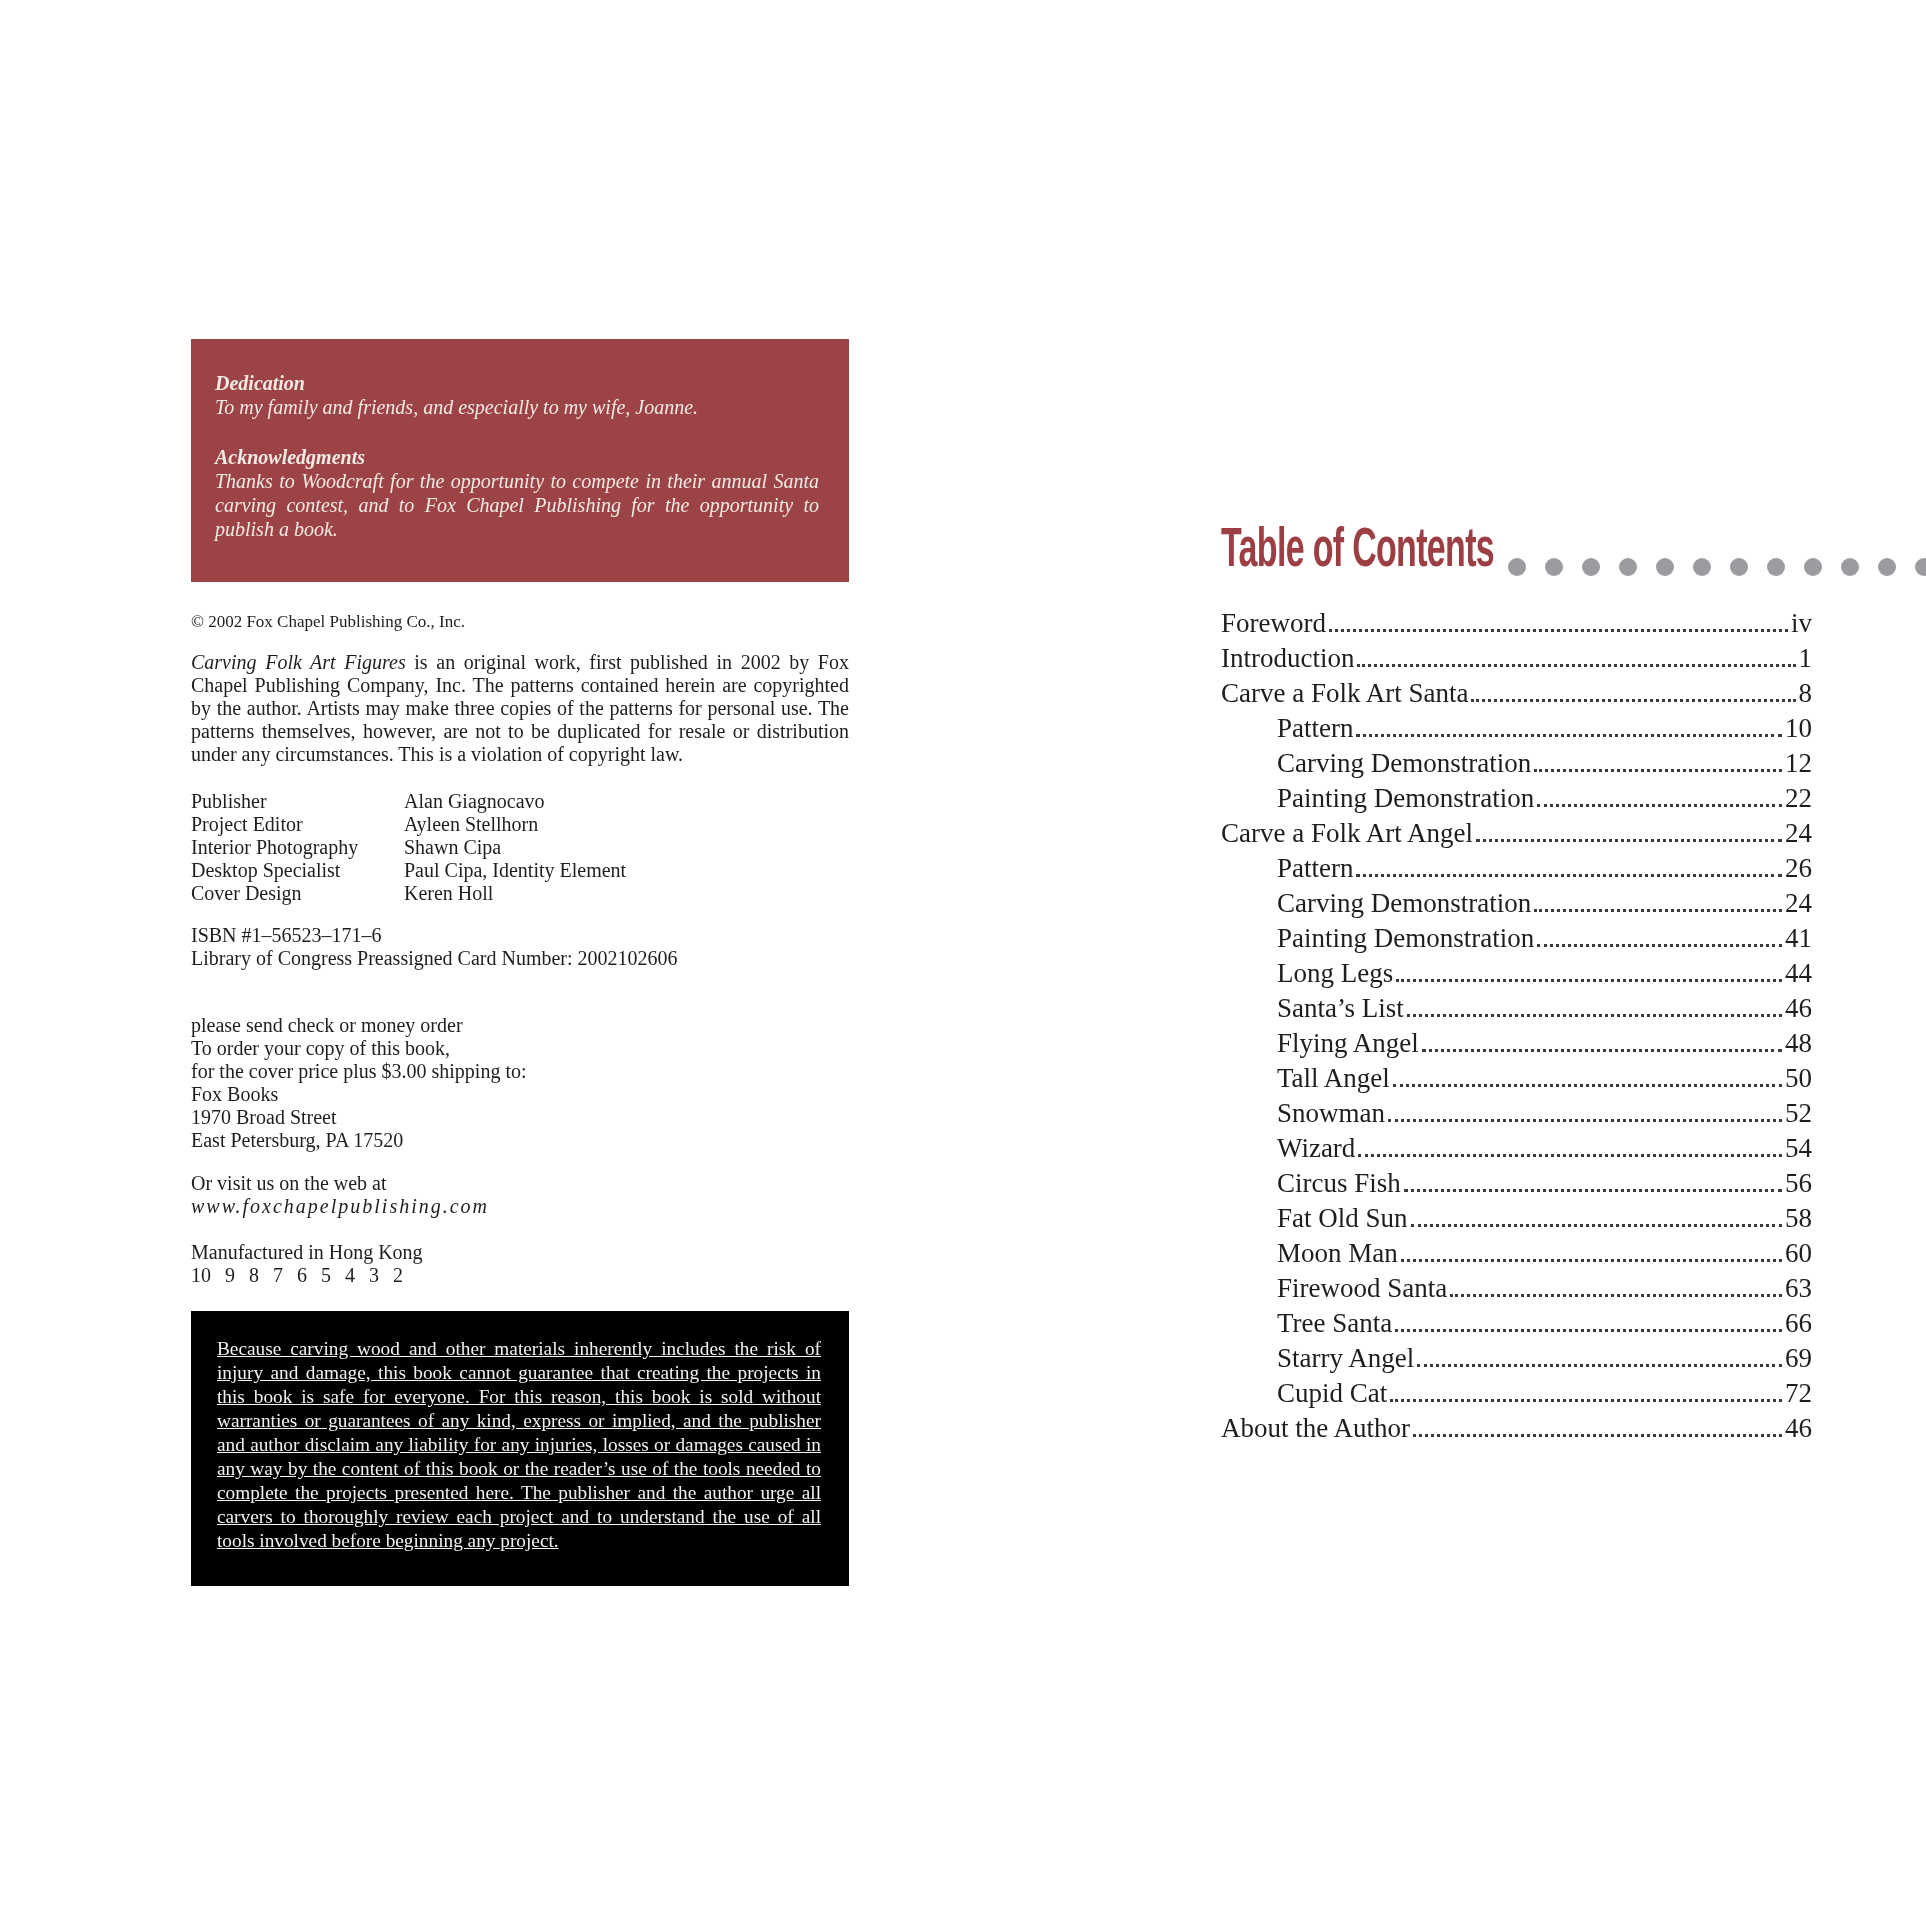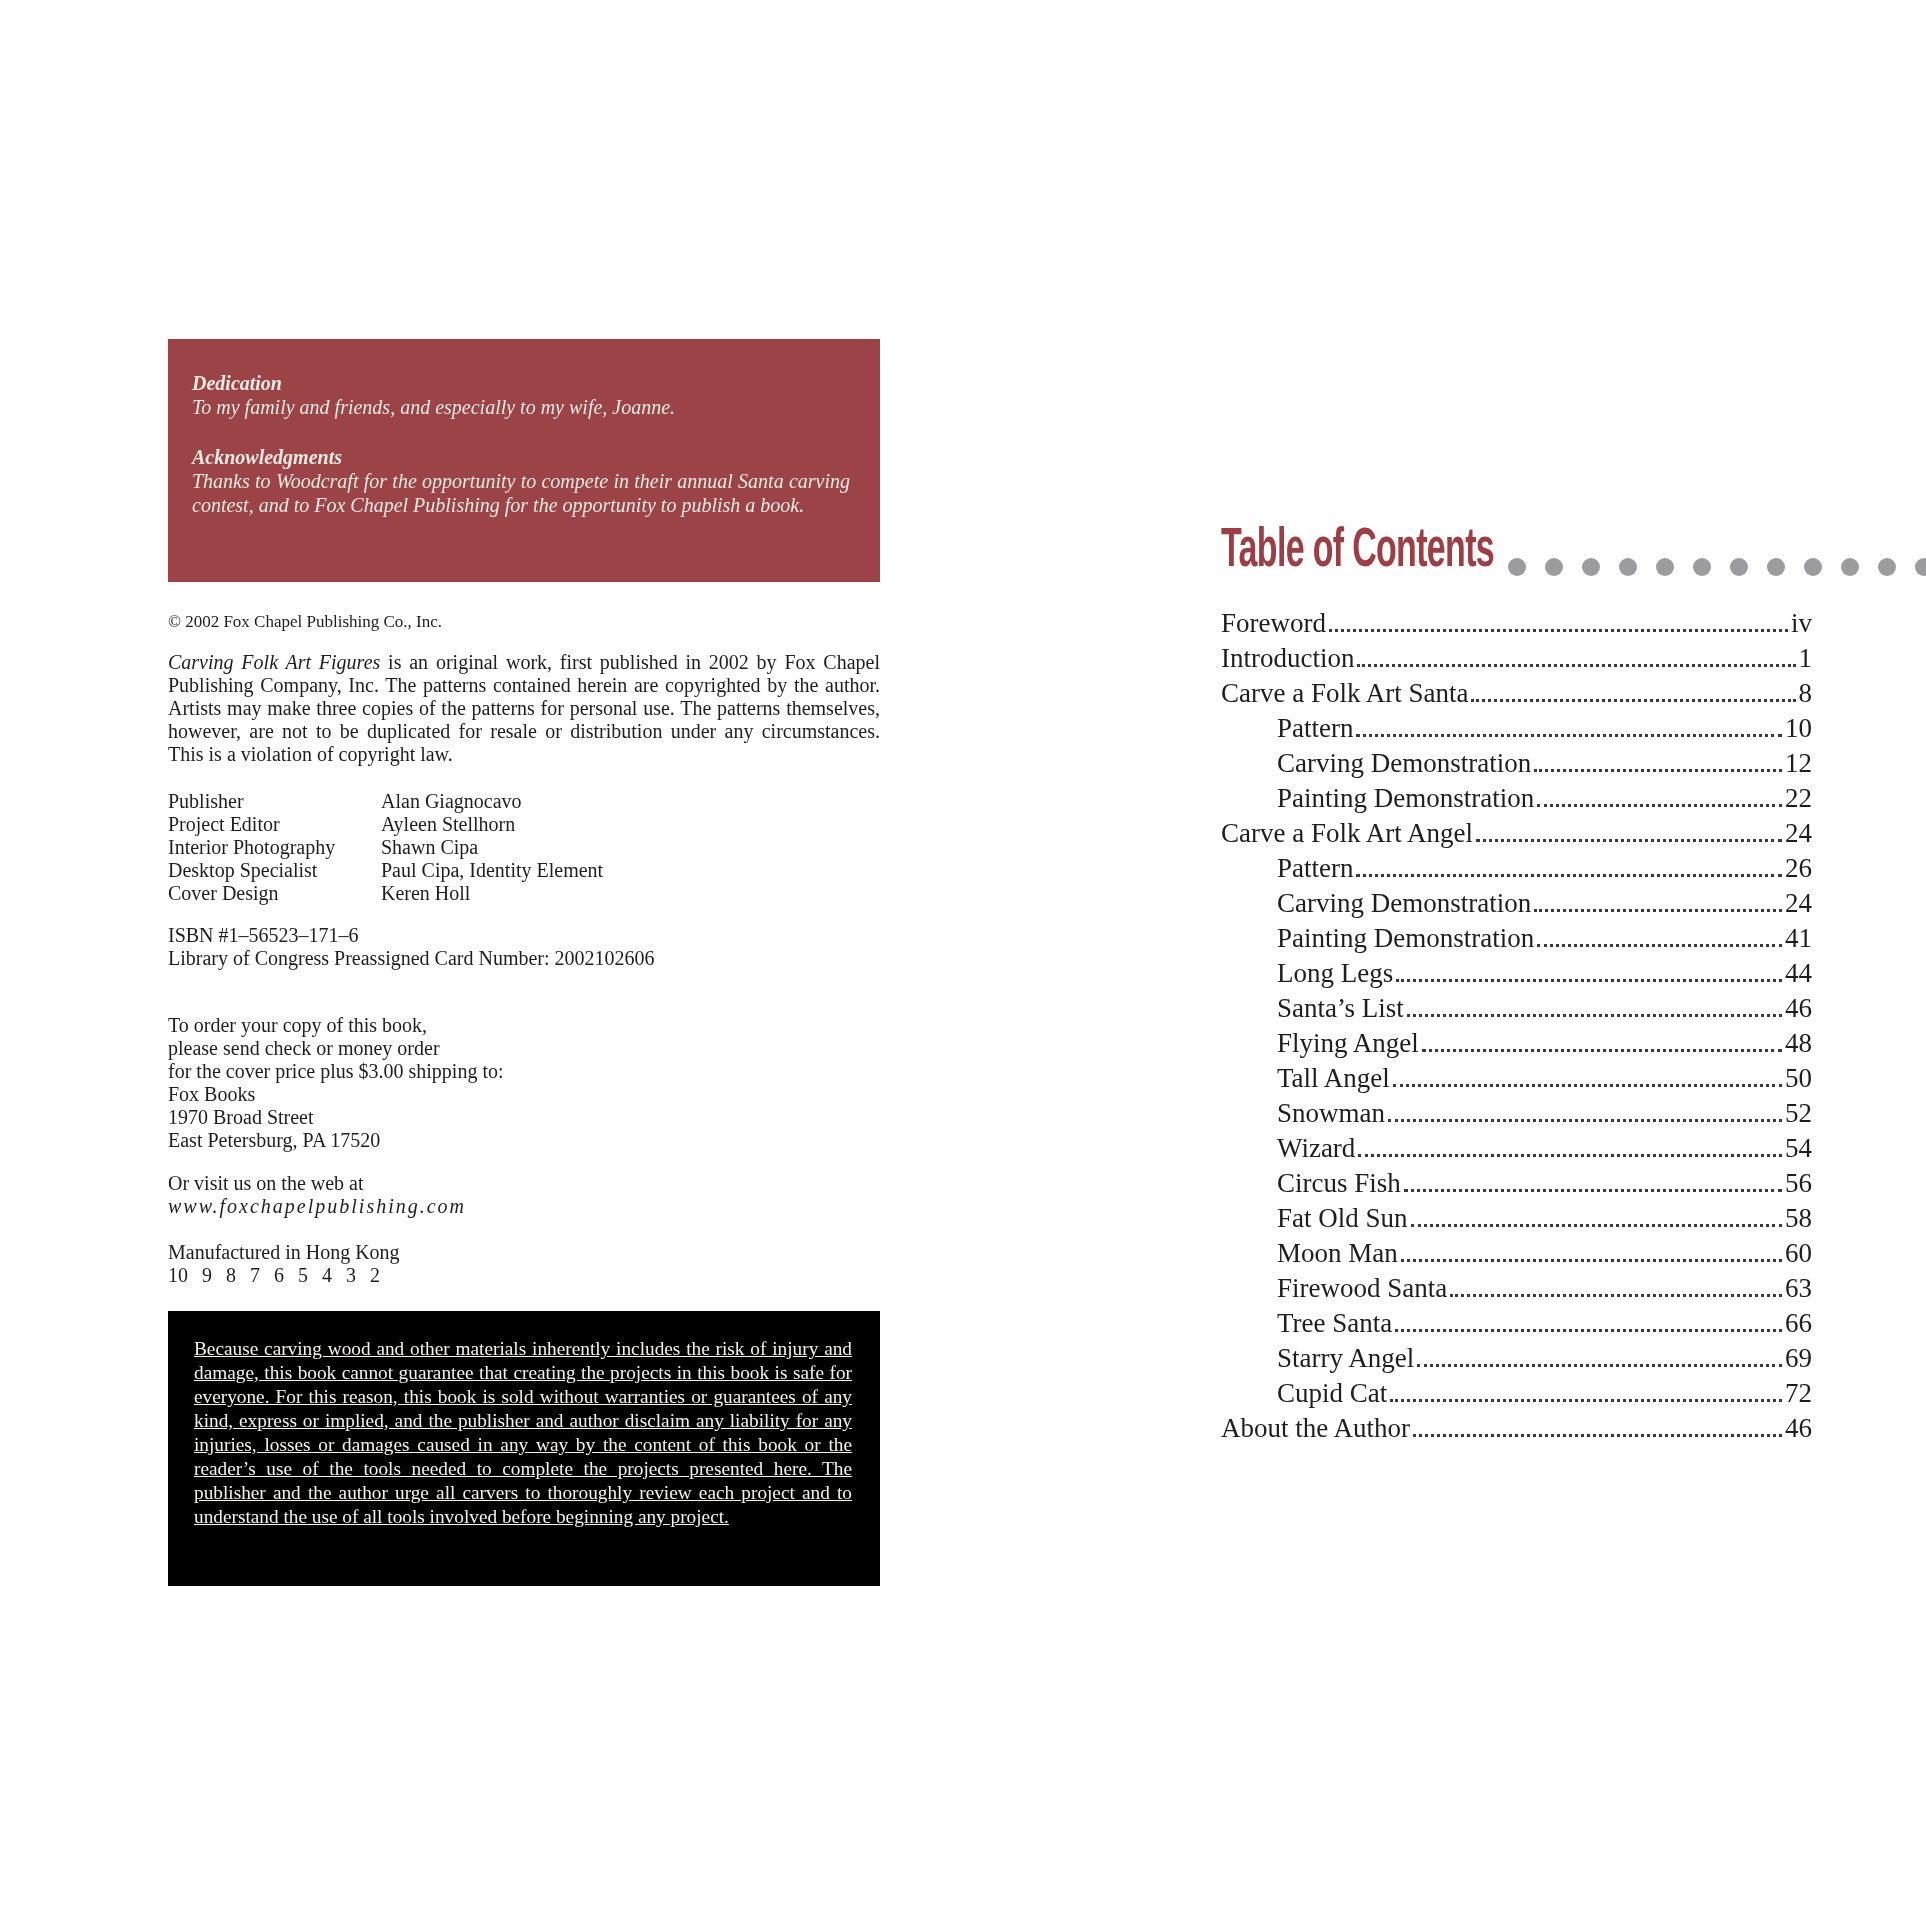--- a/index.html
+++ b/index.html
@@ -1,20 +1,20 @@
 <!DOCTYPE html>
 <html><head>
 <meta charset="utf-8">
 <style>
   html,body{margin:0;padding:0;}
   body{
     width:1927px;height:1927px;position:relative;background:#ffffff;
     font-family:"Liberation Serif", serif;color:#1e1e1e;overflow:hidden;
   }
-  .block{position:absolute;left:168px;width:712px;}
+  .block{position:absolute;left:191px;width:658px;}
 
   
   .dedication-box{
     top:339px;min-height:243px;box-sizing:border-box;
     padding:32px 30px 30px 24px;color:#f2ebe3;
     font-style:italic;font-size:20px;line-height:24px;
   }
   .dedication-box .hd{font-weight:bold;}
   .dedication-box .para{text-align:justify;margin:0;}
   .box-gap{height:26px;}
@@ -103,23 +103,23 @@
     <span>Keren Holl</span>
   </div>
 </div>
 
   <div class="block isbn-block">
     <div>ISBN #1–56523–171–6</div>
     <div>Library of Congress Preassigned Card Number: 2002102606</div>
   </div>
 
   <div class="block order-block">
+  <div>please send check or money order</div>
+
   <div>To order your copy of this book,</div>
-
-  <div>please send check or money order</div>
 
   <div>for the cover price plus $3.00 shipping to:</div>
 
   <div>Fox Books</div>
 
   <div>1970 Broad Street</div>
 
   <div>East Petersburg, PA 17520</div>
 </div>
 

